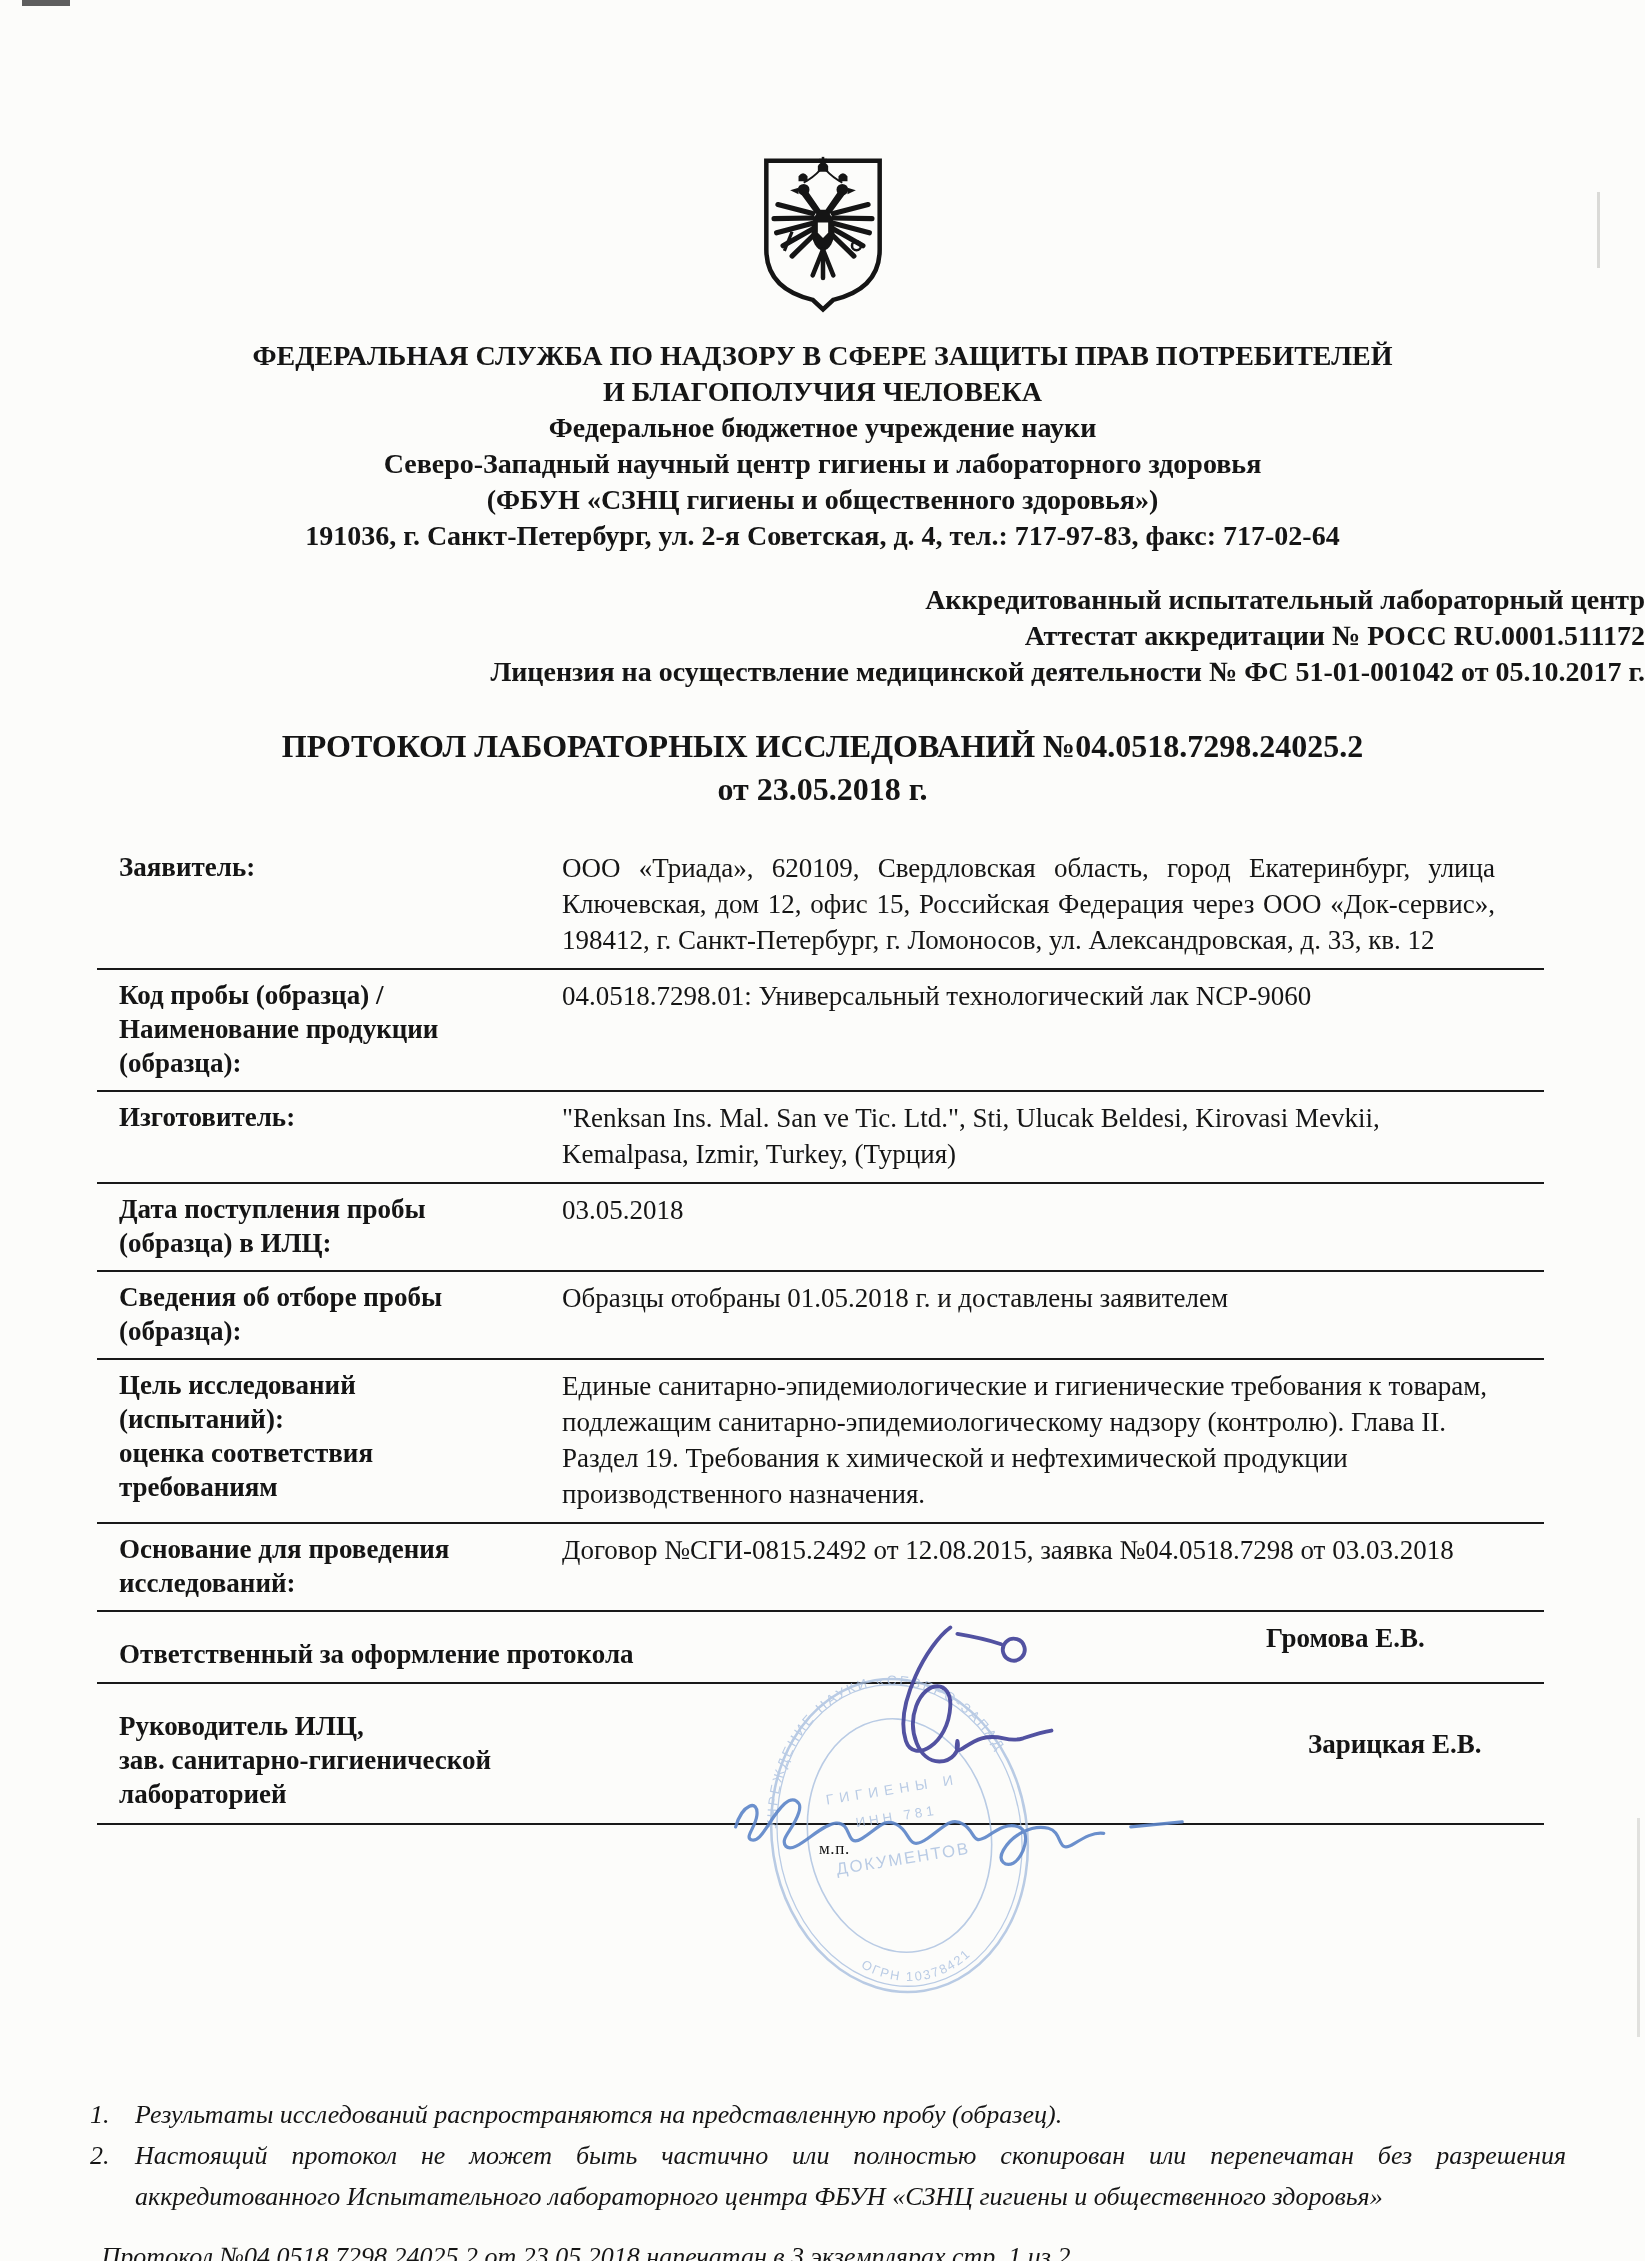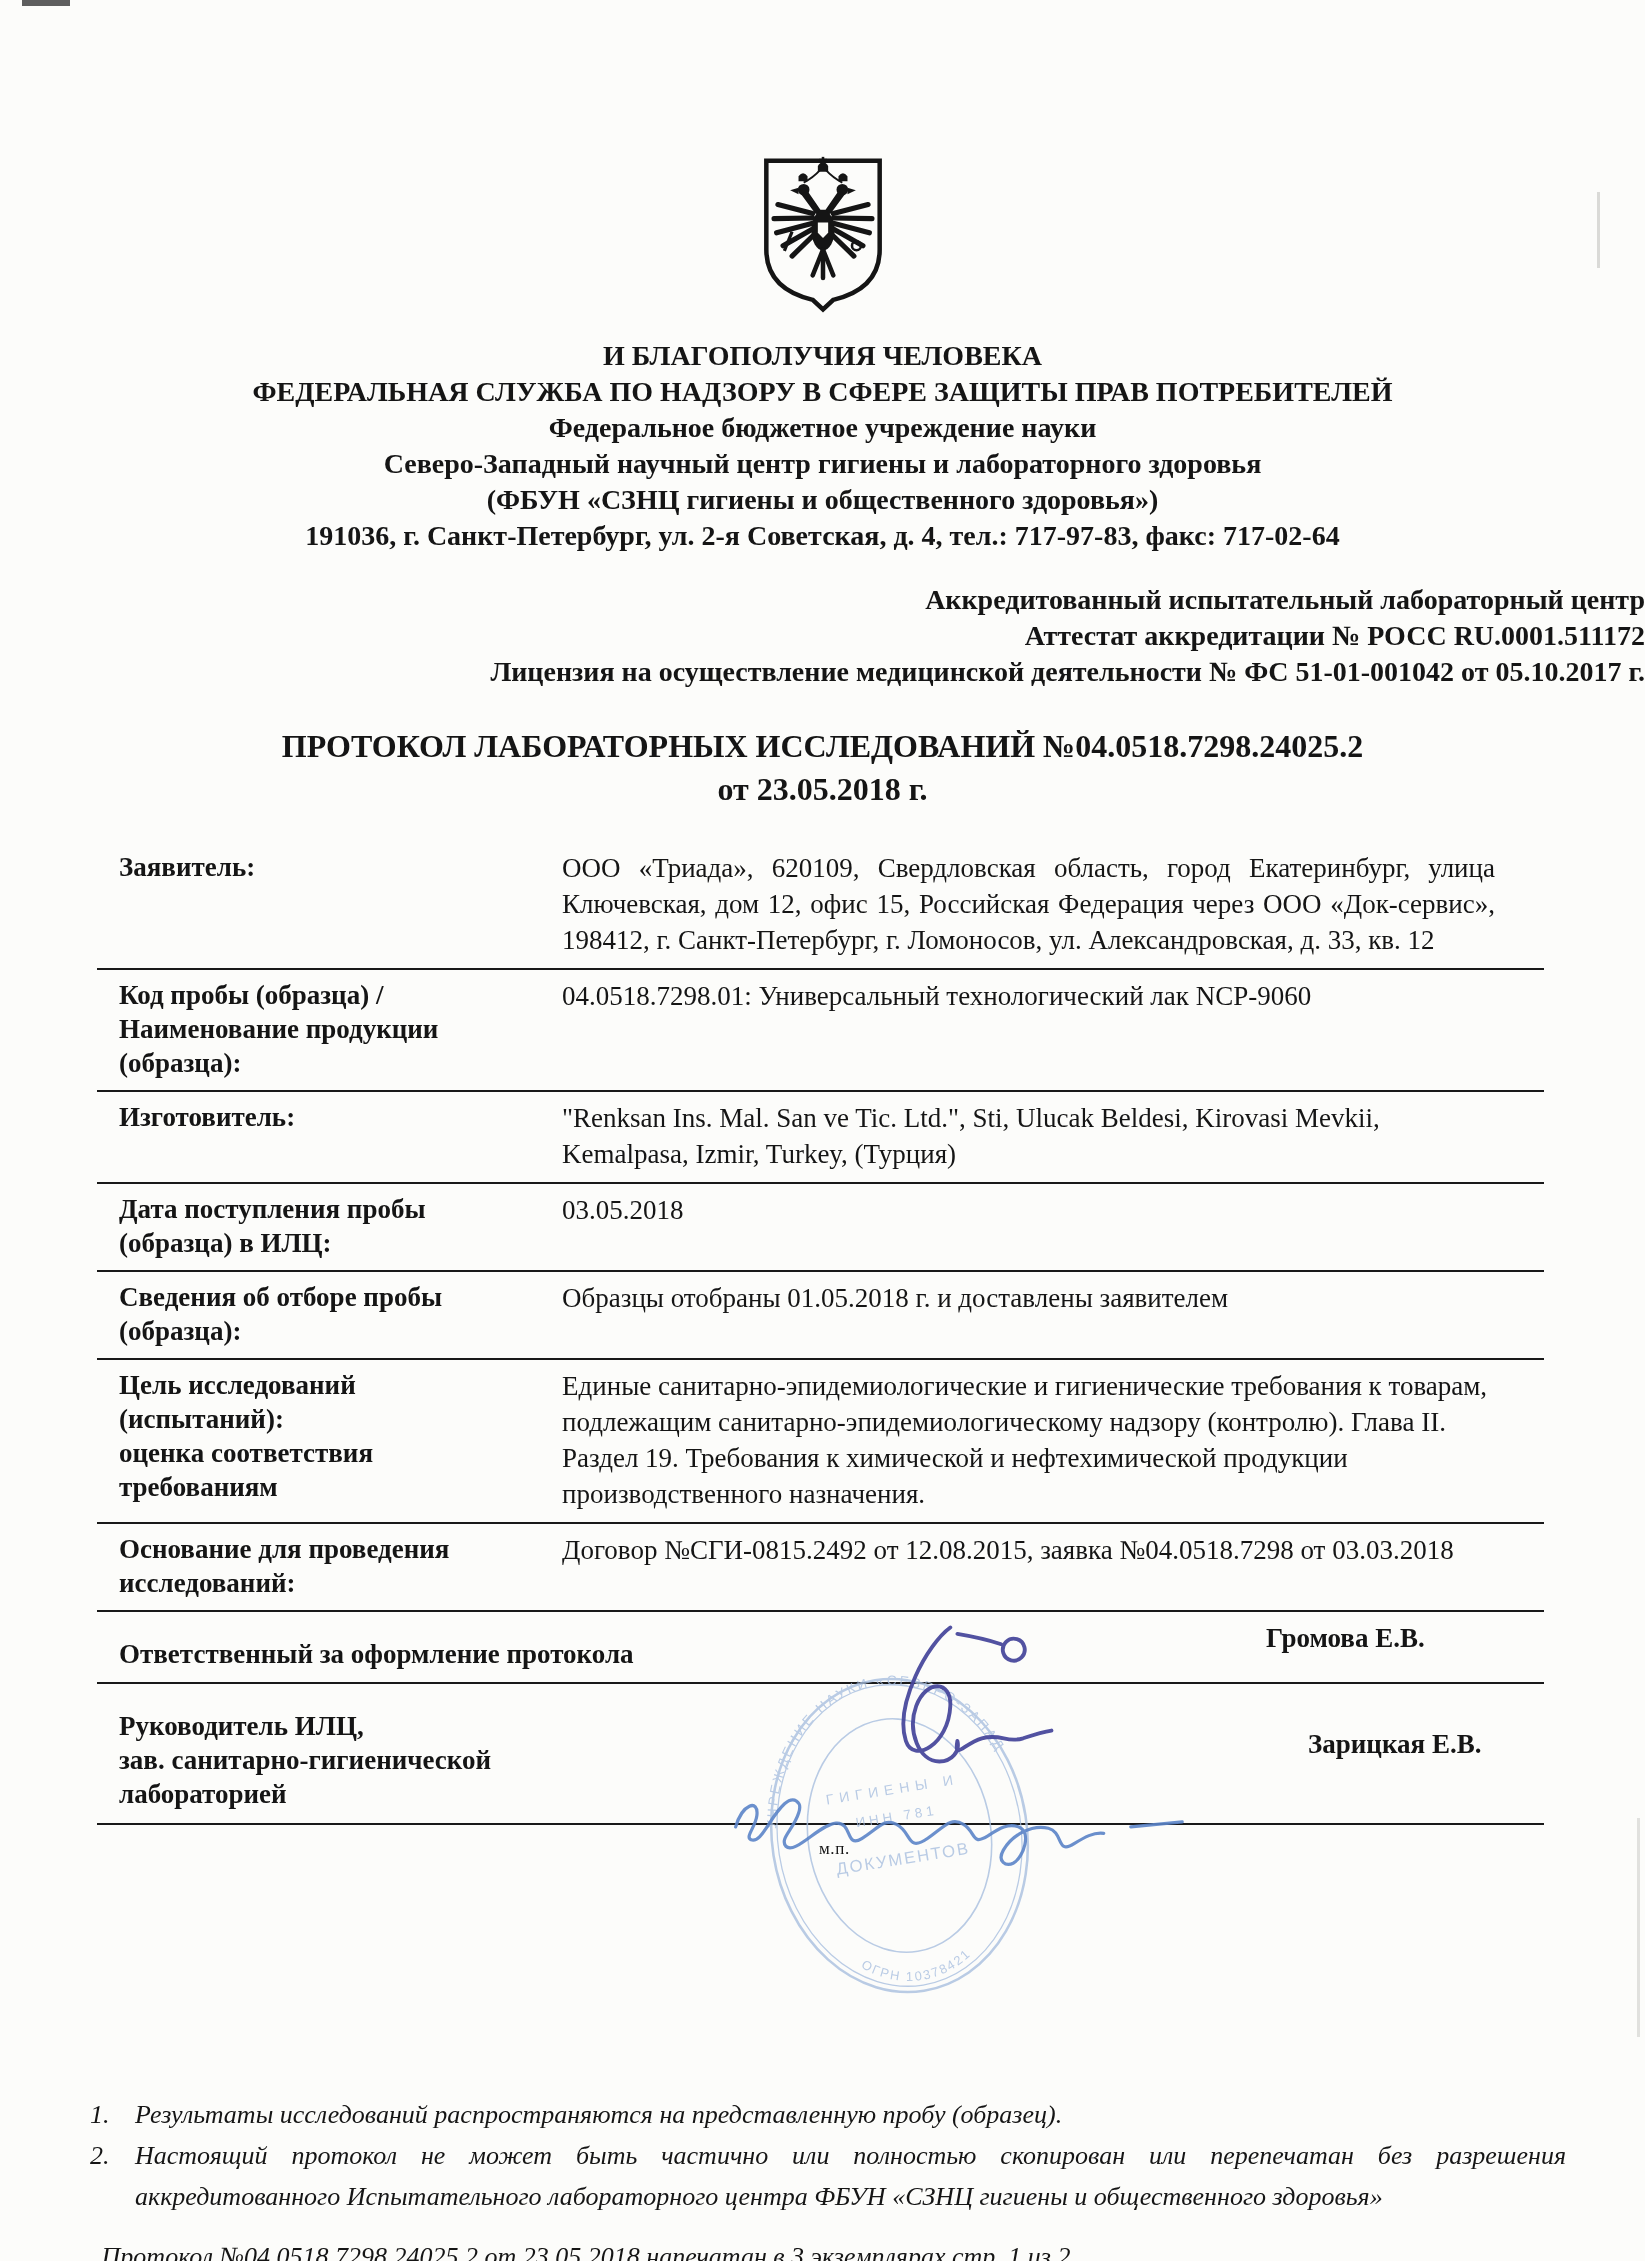--- a/index.html
+++ b/index.html
@@ -93,22 +93,22 @@
         <line x1="100" y1="152" x2="100" y2="194"></line>
         <line x1="100" y1="150" x2="116" y2="190"></line>
       </g>
       <path d="M92 108 h16 v16 l-8 8 -8 -8 z" fill="#fbfbf8"></path>
       <line x1="52" y1="122" x2="40" y2="152" stroke="#151515" stroke-width="5"></line>
       <circle cx="152" cy="144" r="7" fill="none" stroke="#151515" stroke-width="4"></circle>
     </svg>
   </div>
 
   <div class="org-header">
+    <p class="l">ФЕДЕРАЛЬНАЯ СЛУЖБА ПО НАДЗОРУ В СФЕРЕ ЗАЩИТЫ ПРАВ ПОТРЕБИТЕЛЕЙ</p>
     <p class="l">И БЛАГОПОЛУЧИЯ ЧЕЛОВЕКА</p>
-    <p class="l">ФЕДЕРАЛЬНАЯ СЛУЖБА ПО НАДЗОРУ В СФЕРЕ ЗАЩИТЫ ПРАВ ПОТРЕБИТЕЛЕЙ</p>
     <p class="l">Федеральное бюджетное учреждение науки</p>
     <p class="l">Северо-Западный научный центр гигиены и лабораторного здоровья</p>
     <p class="l">(ФБУН «СЗНЦ гигиены и общественного здоровья»)</p>
     <p class="l">191036,  г. Санкт-Петербург, ул. 2-я Советская, д. 4, тел.: 717-97-83, факс: 717-02-64</p>
     <div class="accred-block">
       <p class="l">Аккредитованный испытательный лабораторный центр</p>
       <p class="l">Аттестат аккредитации № РОСС RU.0001.511172</p>
       <p class="l">Лицензия на осуществление медицинской деятельности № ФС 51-01-001042 от 05.10.2017 г.</p>
     </div>
   </div>

